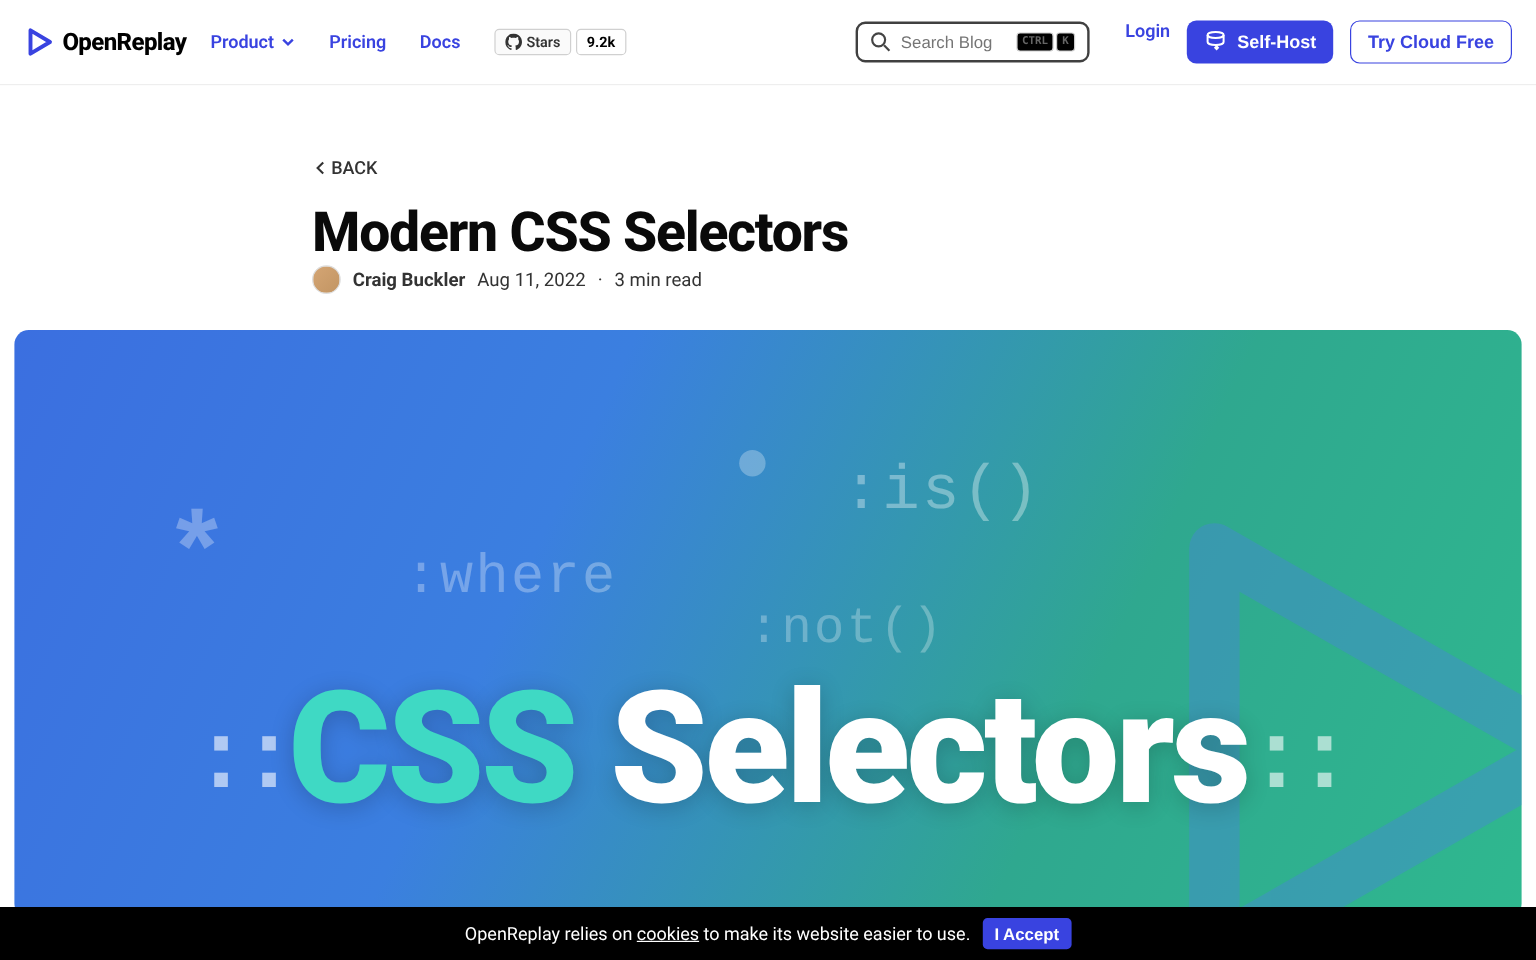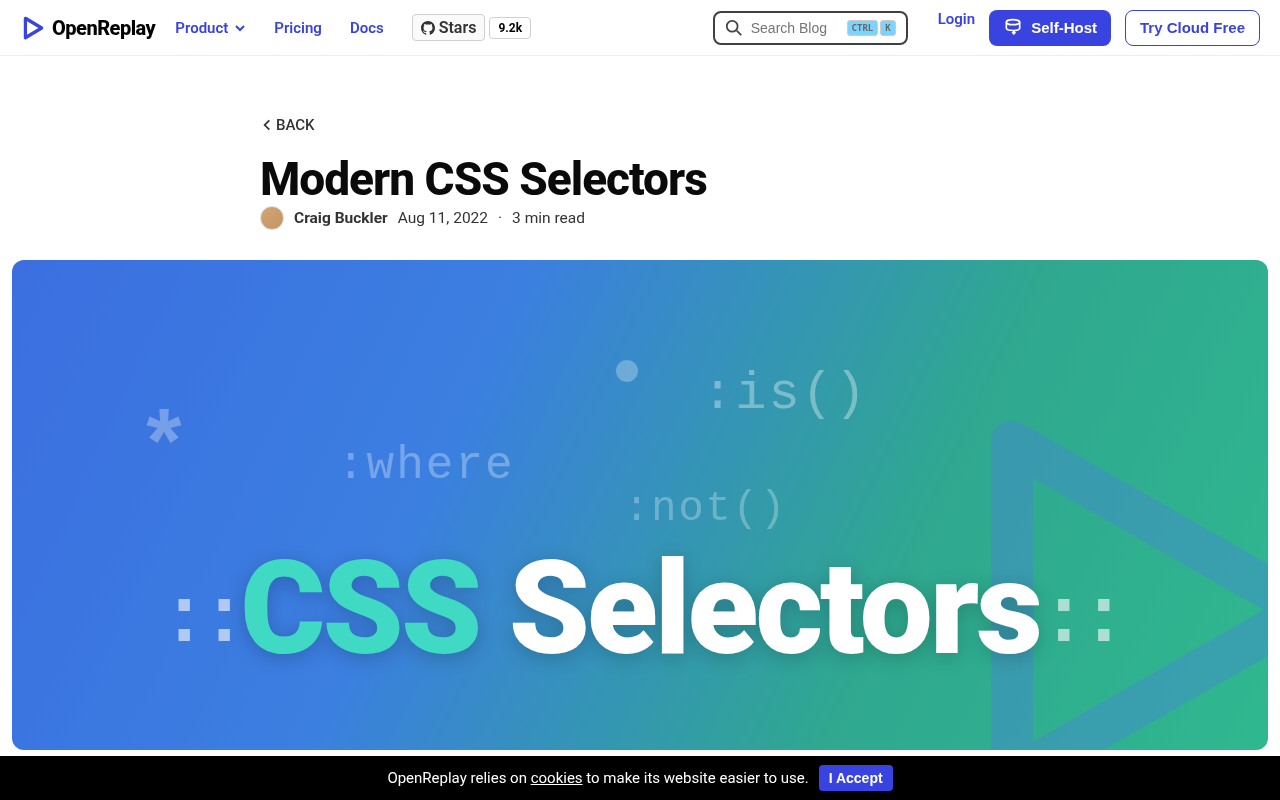--- a/index.html
+++ b/index.html
@@ -1,28 +1,28 @@
 <!DOCTYPE html>
 <html><head>
 <meta charset="utf-8">
 <style>
 *{margin:0;padding:0;box-sizing:border-box}
 body{font-family:-apple-system,BlinkMacSystemFont,"Segoe UI",Roboto,sans-serif;background:#fff;color:#000;width:1280px;height:800px;overflow:hidden;position:relative}
-.header{display:flex;align-items:center;height:56px;padding:0 20px;border-bottom:1px solid #eee;gap:10px}
+.header{display:flex;align-items:center;height:71px;padding:0 20px;border-bottom:1px solid #eee;gap:10px}
 .logo{display:flex;align-items:center;gap:6px;font-weight:800;font-size:20px;letter-spacing:-0.5px}
 .logo svg{flex-shrink:0}
 .nav{display:flex;gap:28px;margin-left:10px}
 .nav-item{color:#3943e0;font-weight:600;font-size:15px;display:flex;align-items:center;gap:6px;cursor:pointer}
 .gh-badge{display:flex;align-items:center;margin-left:18px}
-.gh-stars{display:flex;align-items:center;gap:4px;background:#fafafa;border:1px solid #d0d0d0;border-radius:4px;padding:3px 8px;font-size:16px;font-weight:600;color:#333}
+.gh-stars{display:flex;align-items:center;gap:4px;background:#fafafa;border:1px solid #d0d0d0;border-radius:4px;padding:3px 8px;font-size:12px;font-weight:600;color:#333}
 .gh-count{background:#fff;border:1px solid #d0d0d0;border-radius:4px;padding:3px 8px;font-size:12px;font-weight:700;margin-left:4px}
 .search{display:flex;align-items:center;border:2px solid #404040;border-radius:8px;padding:6px 10px;margin-left:auto;width:195px;gap:8px}
 .search-input{border:none;outline:none;font-size:14px;color:#999;flex:1;min-width:0;font-weight:500}
 .kbd-group{display:flex;gap:2px}
-.kbd{background:#7dd3fc;border:1px solid #ccc;border-radius:3px;font-size:9px;padding:2px 4px;font-family:monospace;color:#666;font-weight:bold}
+.kbd{background:#000000;border:1px solid #ccc;border-radius:3px;font-size:9px;padding:2px 4px;font-family:monospace;color:#666;font-weight:bold}
 .header-right{display:flex;gap:14px;margin-left:20px}
 .login-link{color:#3943e0;font-weight:600;font-size:15px;cursor:pointer}
 .btn-primary{background:#3943e0;color:#fff;border:none;border-radius:8px;padding:8px 14px;font-size:15px;font-weight:600;display:flex;align-items:center;gap:8px;cursor:pointer}
 .btn-outline{background:#fff;color:#3943e0;border:1px solid #3943e0;border-radius:8px;padding:8px 14px;font-size:15px;font-weight:600;cursor:pointer}
 .main{padding:60px 0 0 0}
 .article-head{max-width:760px;margin:0 auto;padding:0 0 30px 0}
 .back-link{display:flex;align-items:center;gap:2px;color:#333;font-size:15px;font-weight:500;cursor:pointer;margin-bottom:18px}
 .title{font-size:46px;font-weight:800;letter-spacing:-1px;color:#0a0a0a}
 .meta{display:flex;align-items:center;gap:10px;color:#333;font-size:15.5px}
 .avatar{width:24px;height:24px;border-radius:50%;background:linear-gradient(135deg,#d4a574 0%,#c29563 100%);border:1px solid #ddd;flex-shrink:0}

